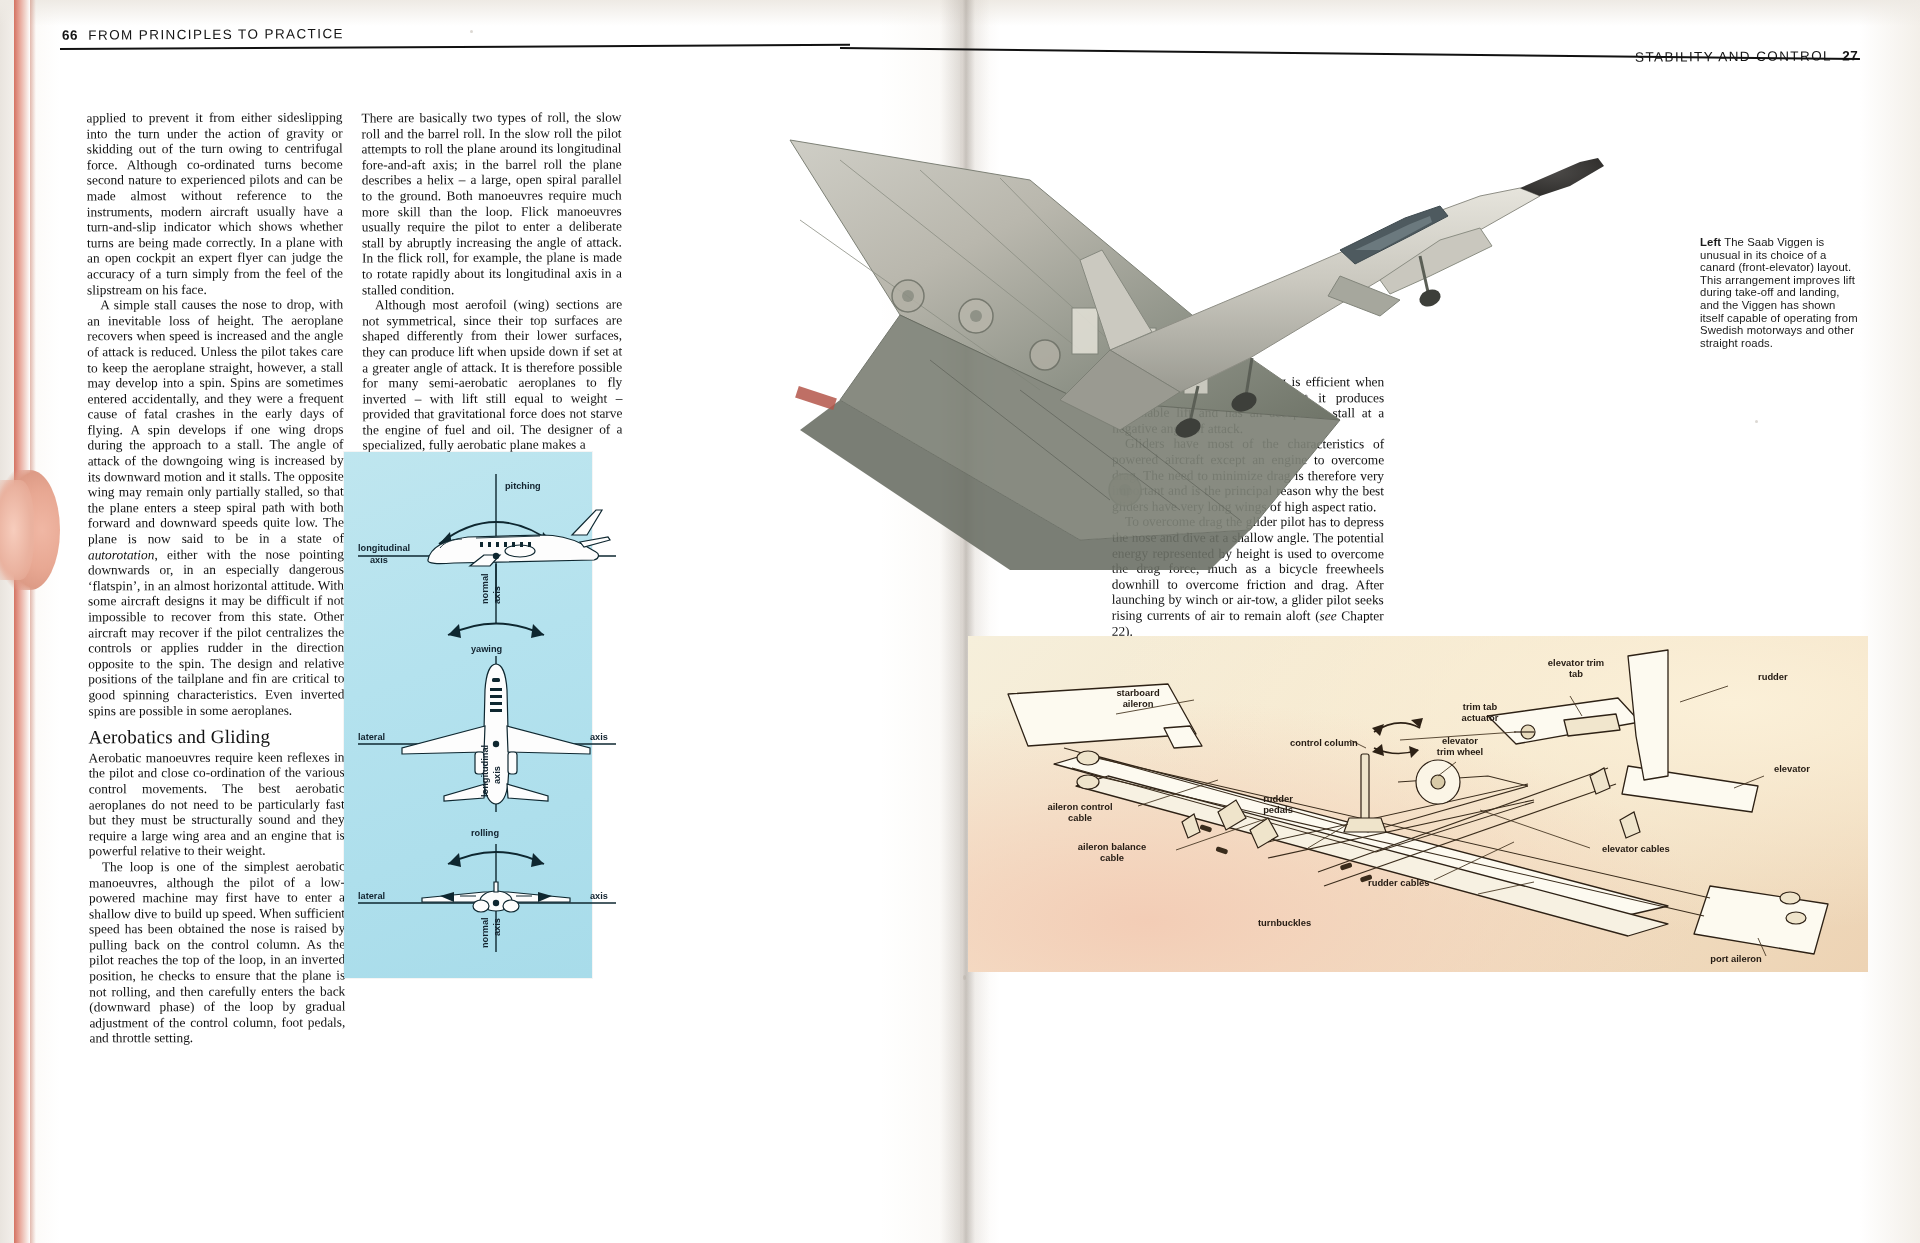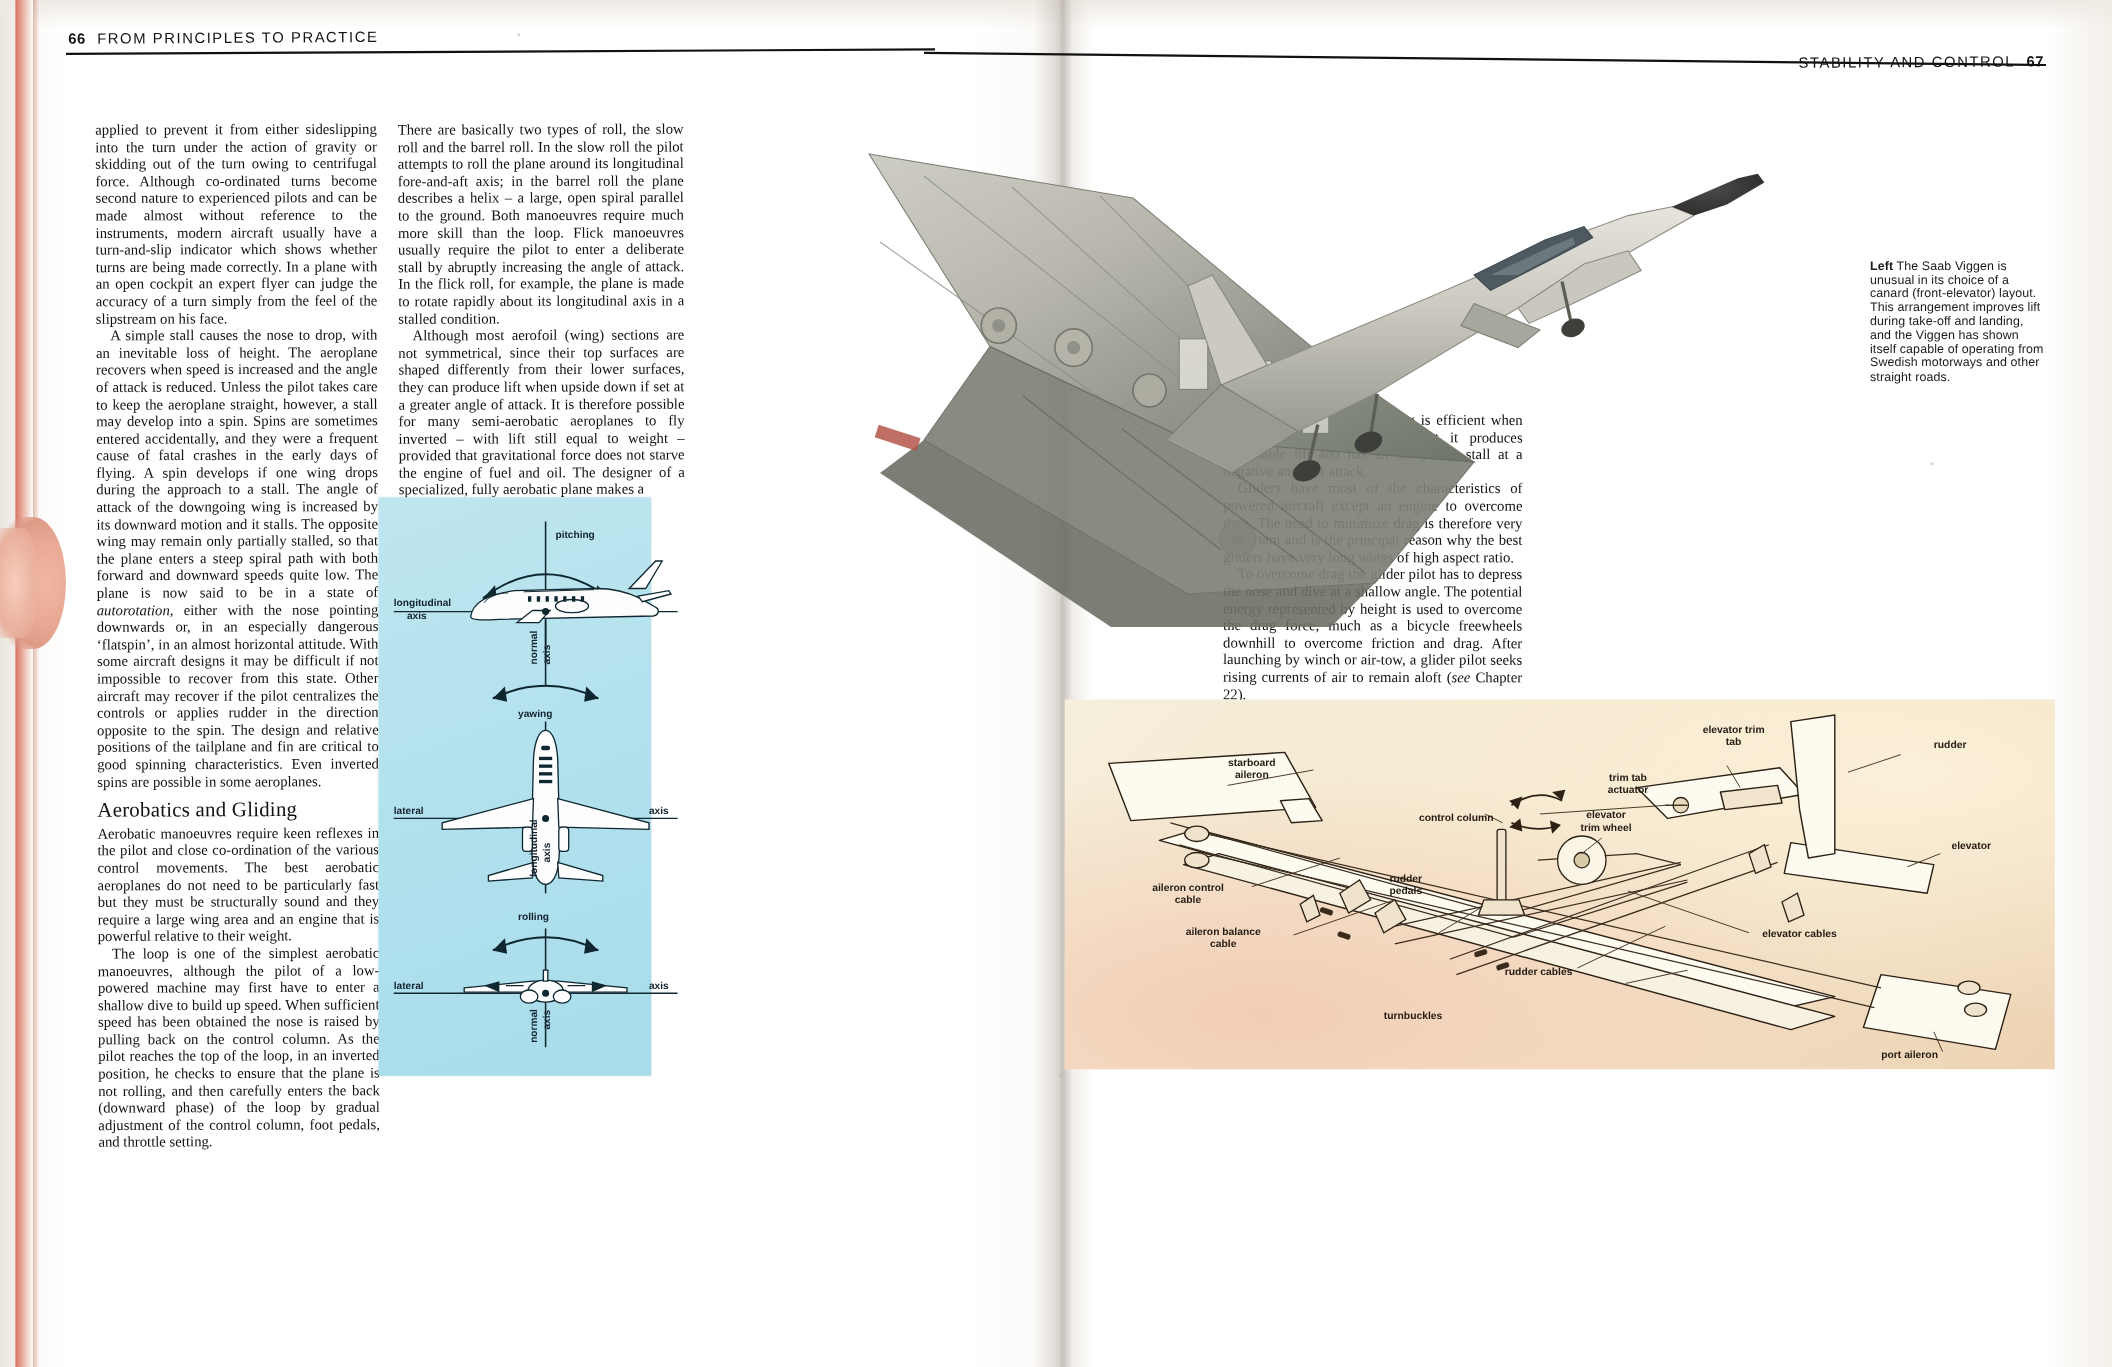--- a/index.html
+++ b/index.html
@@ -98,21 +98,21 @@
   <div id="binding"></div>
   <div id="binding2"></div>
   <div id="gutter"></div>
 
   <div class="rh" id="rh-left">
     <b>66</b>&nbsp;&nbsp;<span>FROM PRINCIPLES TO PRACTICE</span>
   </div>
   <div class="rule" id="rule-left"></div>
 
   <div class="rh" id="rh-right">
-    <span>STABILITY AND CONTROL</span>&nbsp;&nbsp;<b>67</b>
+    <span>STABILITY AND CONTROL</span>&nbsp;&nbsp;<b>27</b>
   </div>
   <div class="rule" id="rule-right"></div>
 
   <div class="col" id="c1">
     <p class="first">applied to prevent it from either sideslipping into the turn under the action of gravity or skidding out of the turn owing to centrifugal force. Although co-ordinated turns become second nature to experienced pilots and can be made almost without reference to the instruments, modern aircraft usually have a turn-and-slip indicator which shows whether turns are being made correctly. In a plane with an open cockpit an expert flyer can judge the accuracy of a turn simply from the feel of the slipstream on his face.</p>
     <p><span>A simple stall causes the nose to drop, with an inevitable loss of height. The aeroplane recovers when speed is increased and the angle of attack is reduced. Unless the pilot takes care to keep the aeroplane straight, however, a stall may develop into a spin. Spins are sometimes entered accidentally, and they were a frequent cause of fatal crashes in the early days of flying. A spin develops if one wing drops during the approach to a stall. The angle of attack of the downgoing wing is increased by its downward motion and it stalls. The opposite wing may remain only partially stalled, so that the plane enters a steep spiral path with both forward and downward speeds quite low. The plane is now said to be in a state of </span><em>autorotation</em><span>, either with the nose pointing downwards or, in an especially dangerous ‘flatspin’, in an almost horizontal attitude. With some aircraft designs it may be difficult if not impossible to recover from this state. Other aircraft may recover if the pilot centralizes the controls or applies rudder in the direction opposite to the spin. The design and relative positions of the tailplane and fin are critical to good spinning characteristics. Even inverted spins are possible in some aeroplanes.</span></p>
     <h3>Aerobatics and Gliding</h3>
     <p class="first">Aerobatic manoeuvres require keen reflexes in the pilot and close co-ordination of the various control movements. The best aerobatic aeroplanes do not need to be particularly fast but they must be structurally sound and they require a large wing area and an engine that is powerful relative to their weight.</p>
     <p>The loop is one of the simplest aerobatic manoeuvres, although the pilot of a low-powered machine may first have to enter a shallow dive to build up speed. When sufficient speed has been obtained the nose is raised by pulling back on the control column. As the pilot reaches the top of the loop, in an inverted position, he checks to ensure that the plane is not rolling, and then carefully enters the back (downward phase) of the loop by gradual adjustment of the control column, foot pedals, and throttle setting.</p>
   </div>

